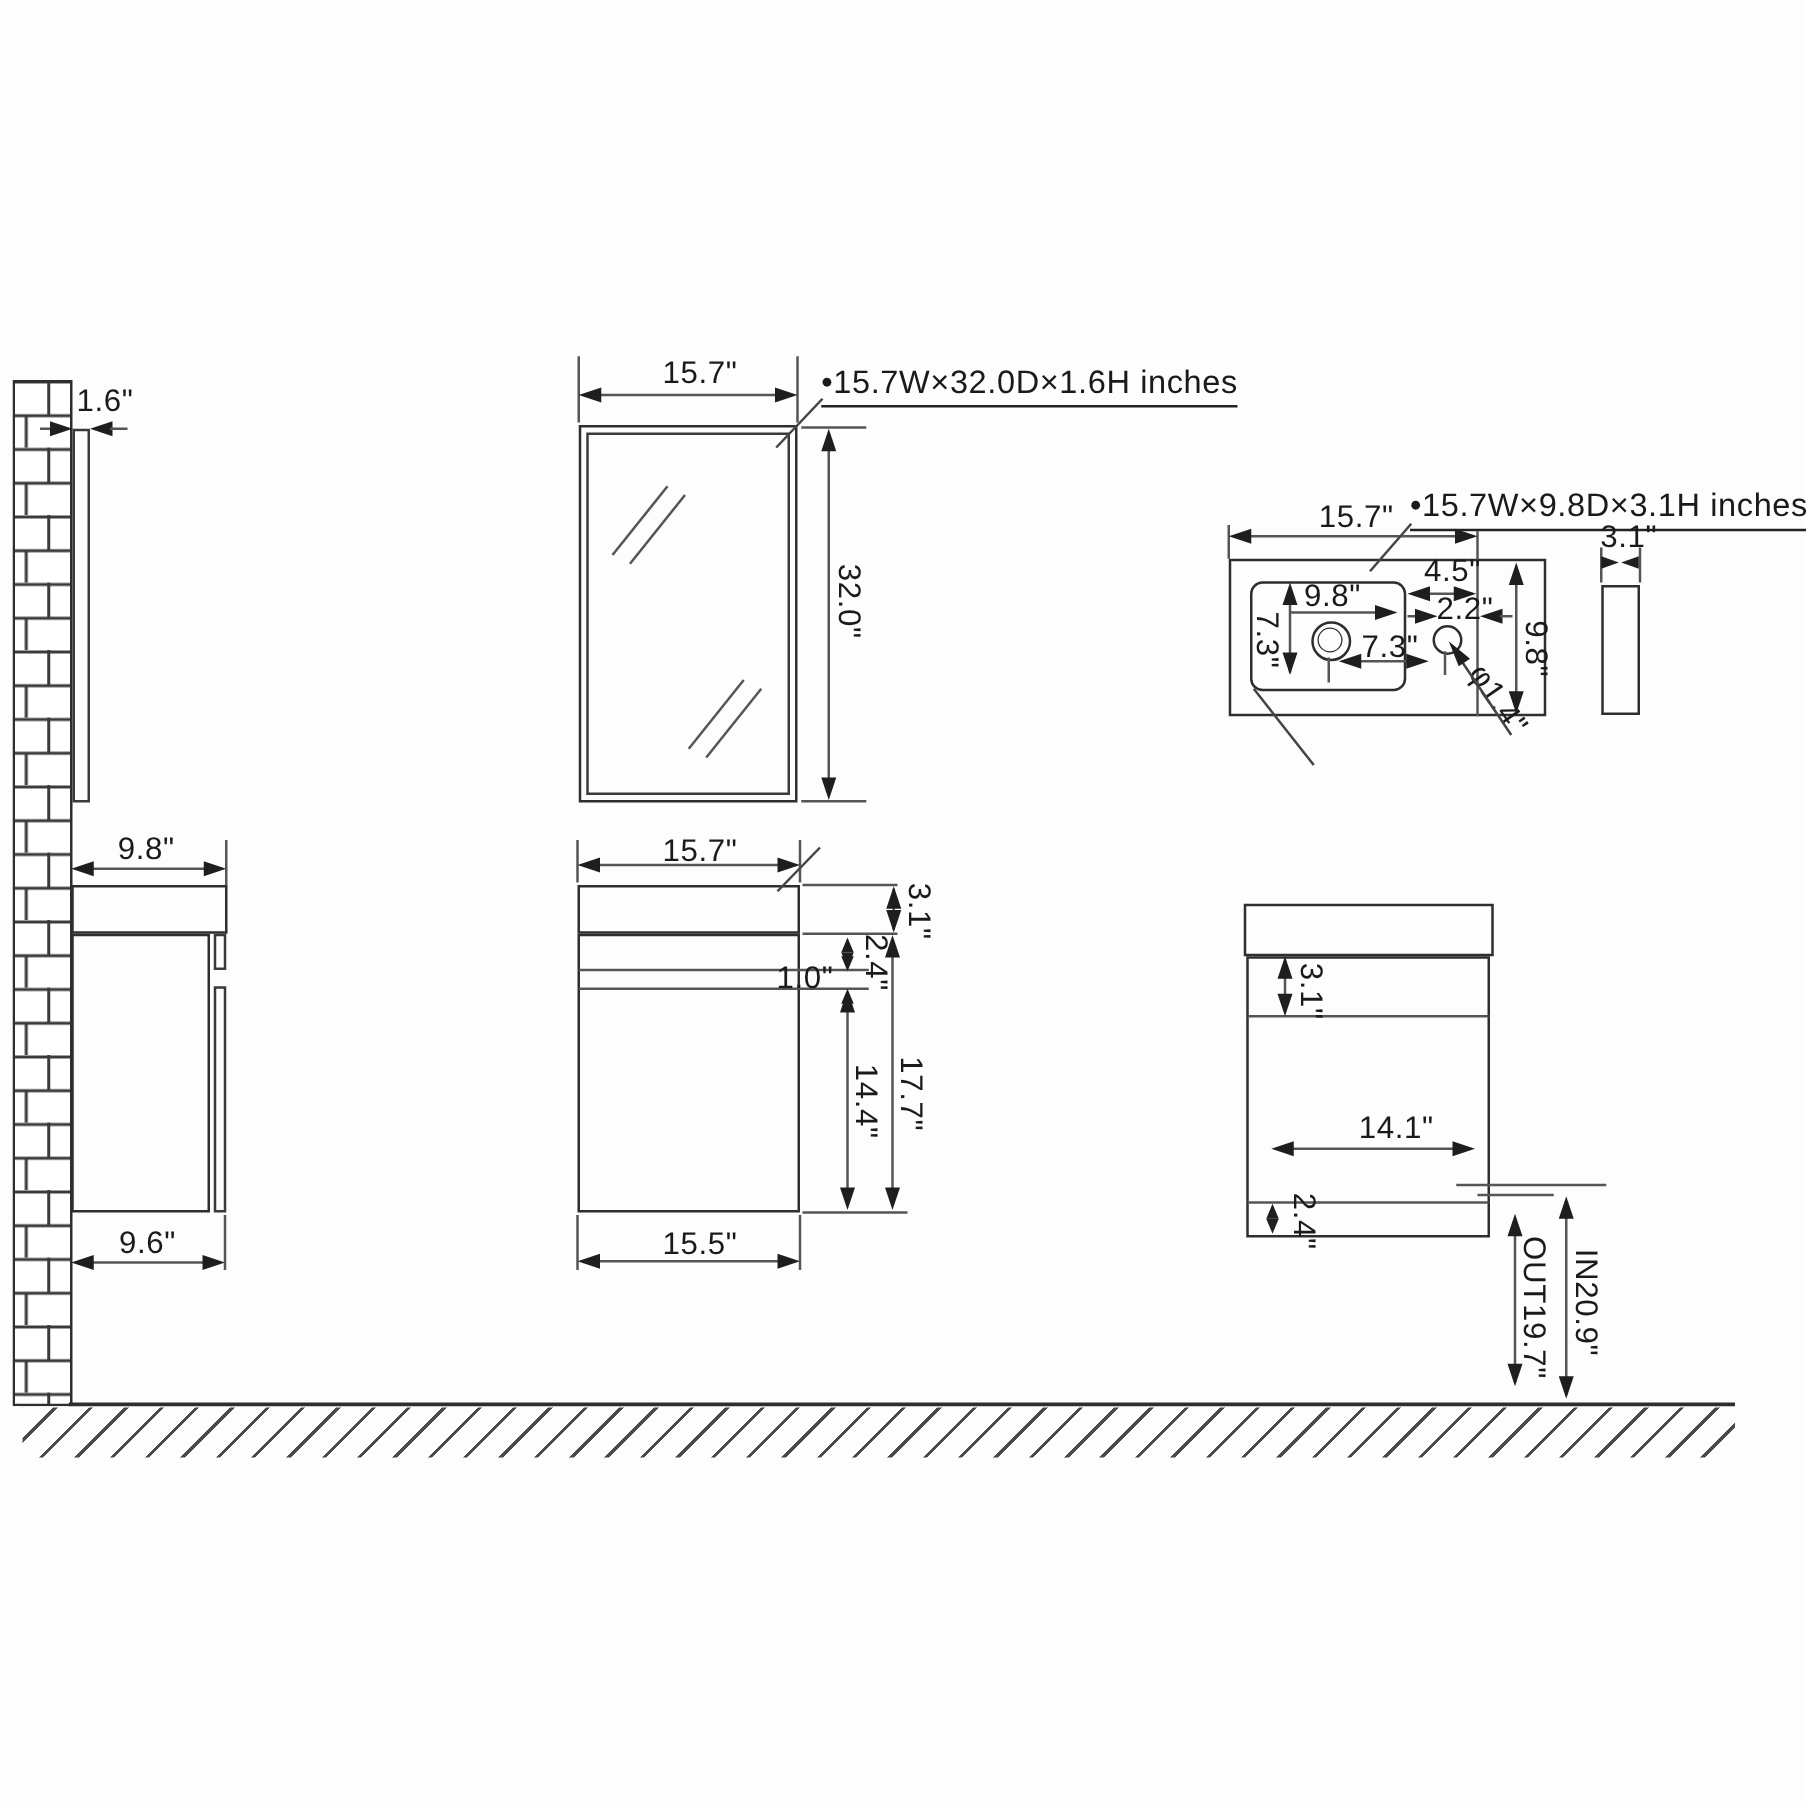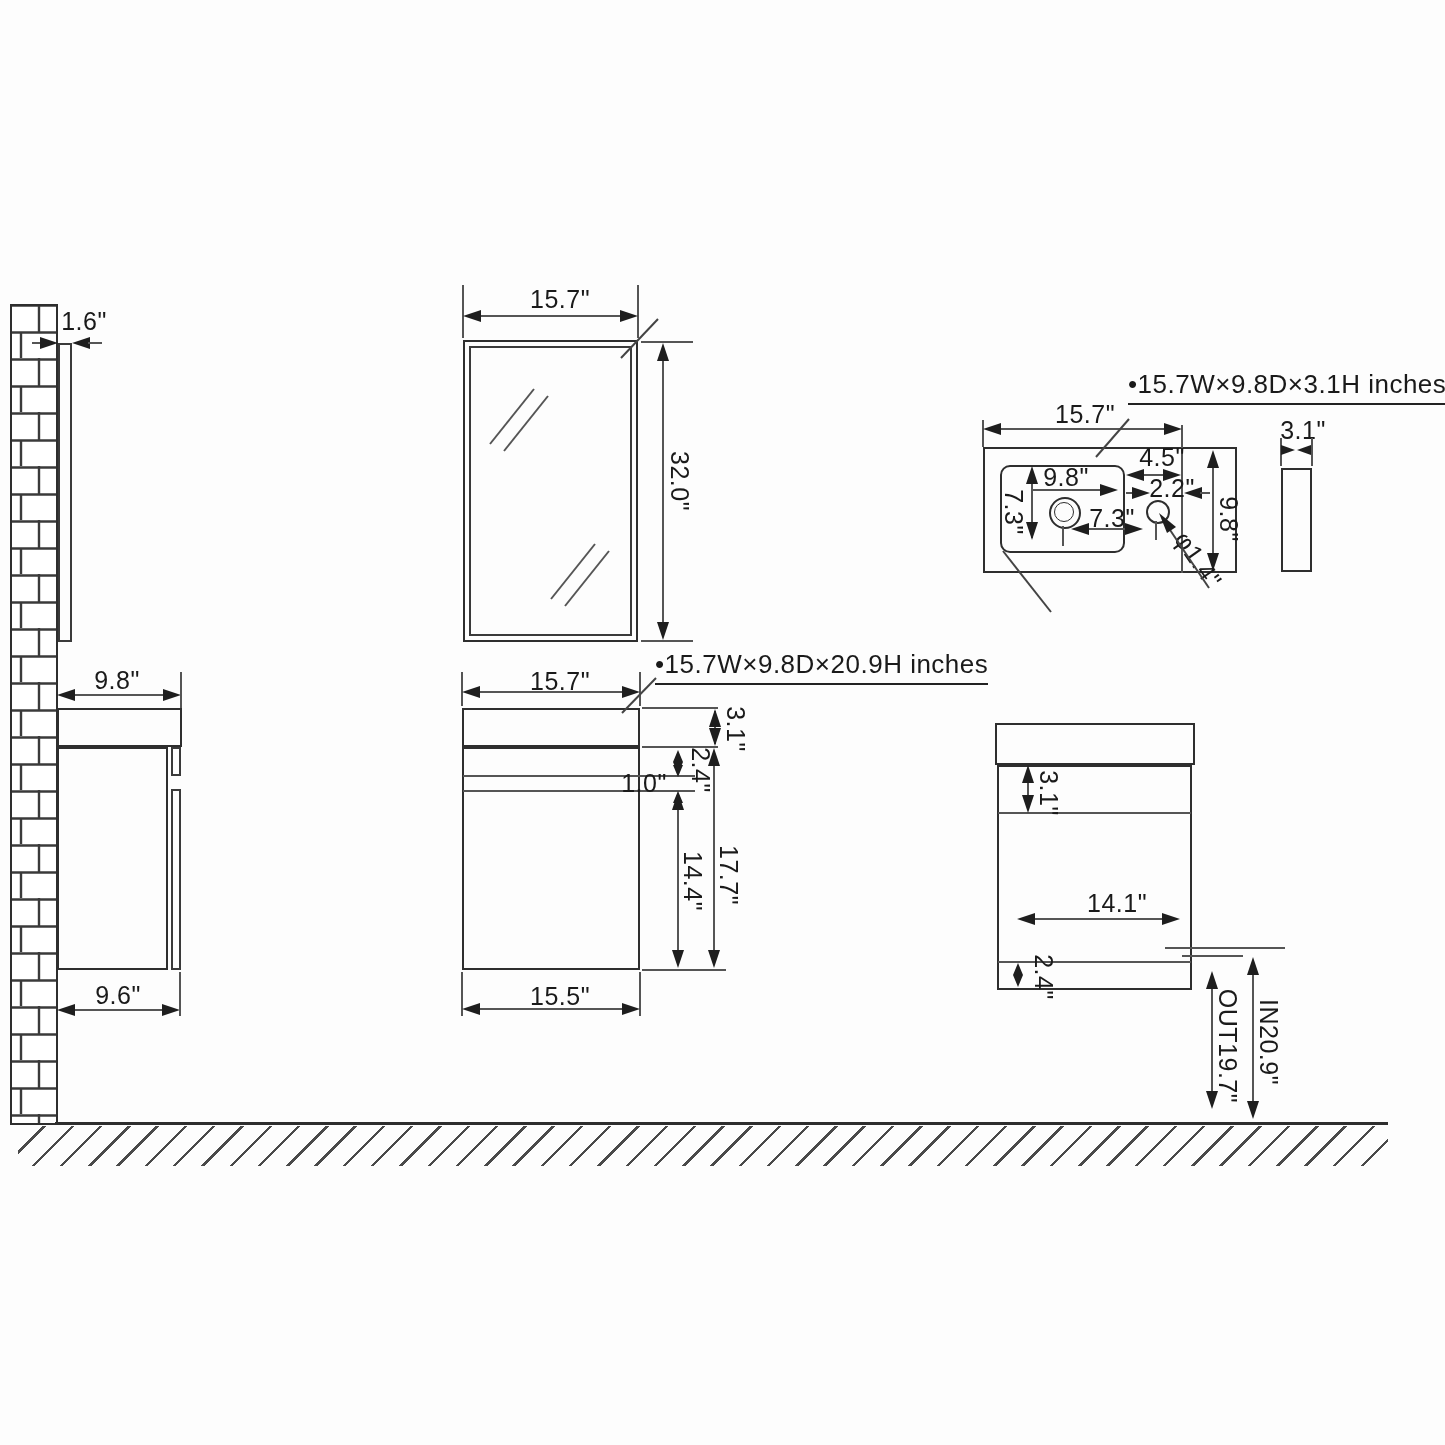--- a/index.html
+++ b/index.html
@@ -85,34 +85,34 @@
   <div class="al" style="left:463px;top:310px;"></div>
   <div class="ar" style="left:620px;top:310px;"></div>
 
   <div class="dim r90" style="left:679px;top:481px;">32.0"</div>
   <div class="hl" style="left:641px;top:341px;width:52px;"></div>
   <div class="hl" style="left:641px;top:640px;width:52px;"></div>
   <div class="vl" style="left:662px;top:347px;height:289px;"></div>
   <div class="au" style="left:657px;top:343px;"></div>
   <div class="ad" style="left:657px;top:622px;"></div>
 
+  <div class="spec" style="left:657px;top:290px;">•15.7W×32.0D×1.6H inches</div>
 
   <div class="obj" style="left:462px;top:708px;width:178px;height:39px;"></div>
   <div class="obj" style="left:462px;top:747px;width:178px;height:223px;"></div>
   <div class="hl" style="left:463px;top:775px;width:232px;"></div>
   <div class="hl" style="left:463px;top:790px;width:232px;"></div>
 
   <div class="dim" style="left:560px;top:681px;">15.7"</div>
   <div class="vl" style="left:461px;top:672px;height:34px;"></div>
   <div class="vl" style="left:639px;top:672px;height:34px;"></div>
   <div class="hl" style="left:466px;top:691px;width:168px;"></div>
   <div class="al" style="left:462px;top:686px;"></div>
   <div class="ar" style="left:622px;top:686px;"></div>
 
-  <div class="spec" style="left:655px;top:649px;">•15.7W×9.8D×20.9H inches</div>
 
   <div class="hl" style="left:642px;top:707px;width:76px;"></div>
   <div class="hl" style="left:642px;top:746px;width:76px;"></div>
   <div class="hl" style="left:642px;top:969px;width:84px;"></div>
 
   <div class="dim r90" style="left:735px;top:729px;">3.1"</div>
   <div class="vl" style="left:714px;top:711px;height:33px;"></div>
   <div class="au" style="left:709px;top:709px;"></div>
   <div class="ad" style="left:709px;top:728px;"></div>
 
@@ -151,21 +151,21 @@
 
   <div style="position:absolute;left:1146px;top:500px;width:20px;height:20px;border:2px solid #2e2e2e;border-radius:50%;"></div>
   <div class="vl" style="left:1155px;top:521px;height:19px;"></div>
 
   <div class="dim" style="left:1085px;top:414px;">15.7"</div>
   <div class="vl" style="left:982px;top:420px;height:27px;"></div>
   <div class="hl" style="left:987px;top:428px;width:192px;"></div>
   <div class="al" style="left:983px;top:423px;"></div>
   <div class="ar" style="left:1164px;top:423px;"></div>
 
-  <div class="spec" style="left:1128px;top:369px;">•15.7W×9.8D×3.1H inches</div>
+  <div class="spec" style="left:1128px;top:389px;">•15.7W×9.8D×3.1H inches</div>
 
   <div class="dim" style="left:1162px;top:457px;">4.5"</div>
   <div class="hl" style="left:1130px;top:474px;width:48px;"></div>
   <div class="al" style="left:1126px;top:469px;"></div>
   <div class="ar" style="left:1163px;top:469px;"></div>
 
   <div class="dim" style="left:1066px;top:477px;">9.8"</div>
   <div class="vl" style="left:1031px;top:470px;height:68px;"></div>
   <div class="au" style="left:1026px;top:466px;"></div>
   <div class="ad" style="left:1026px;top:522px;"></div>

